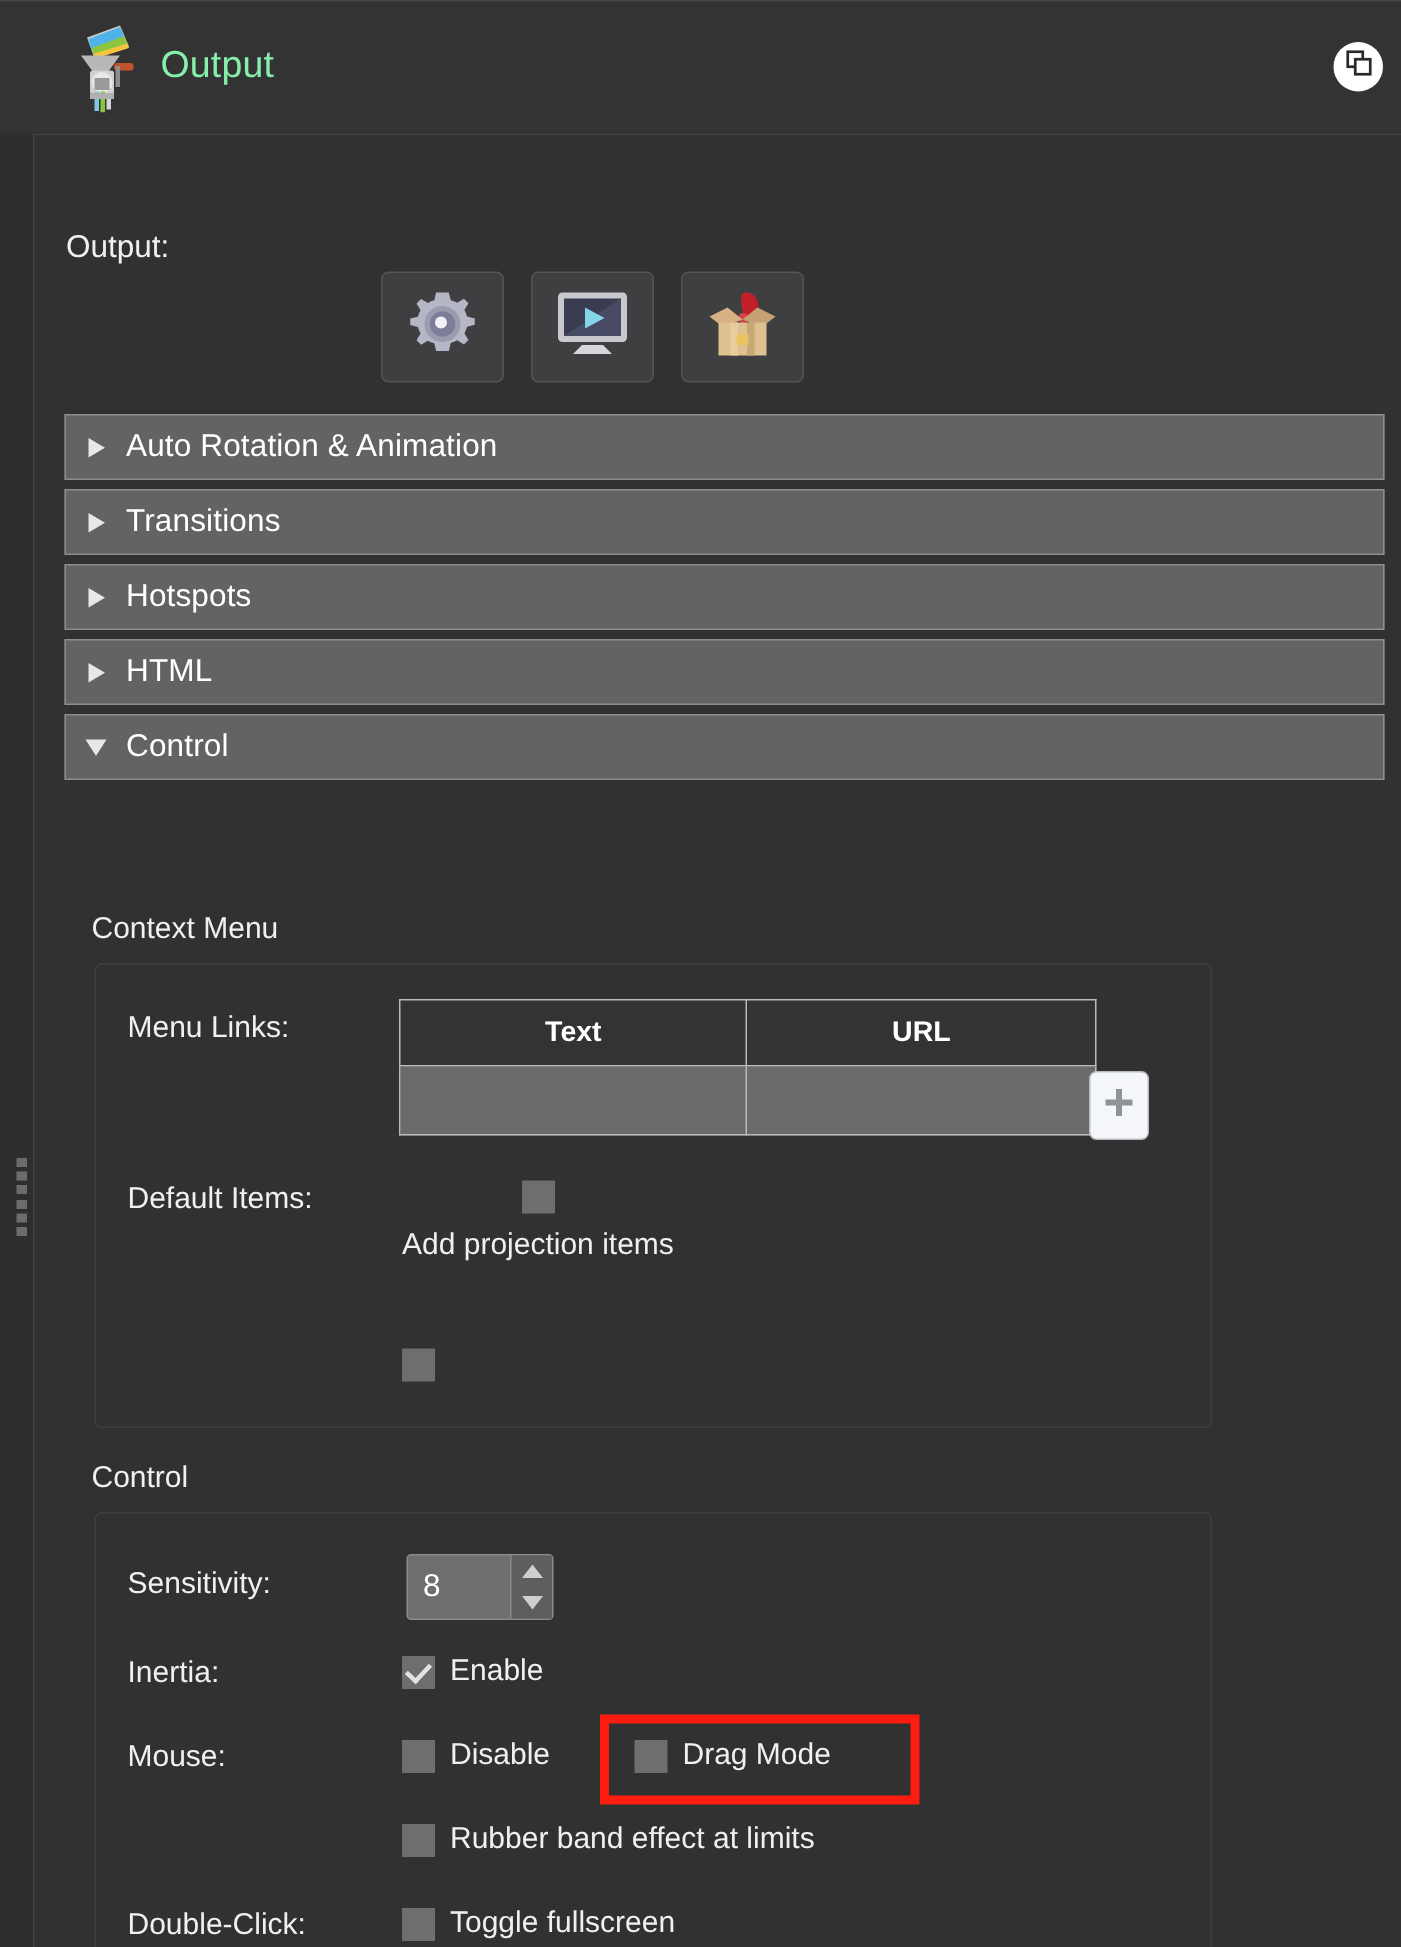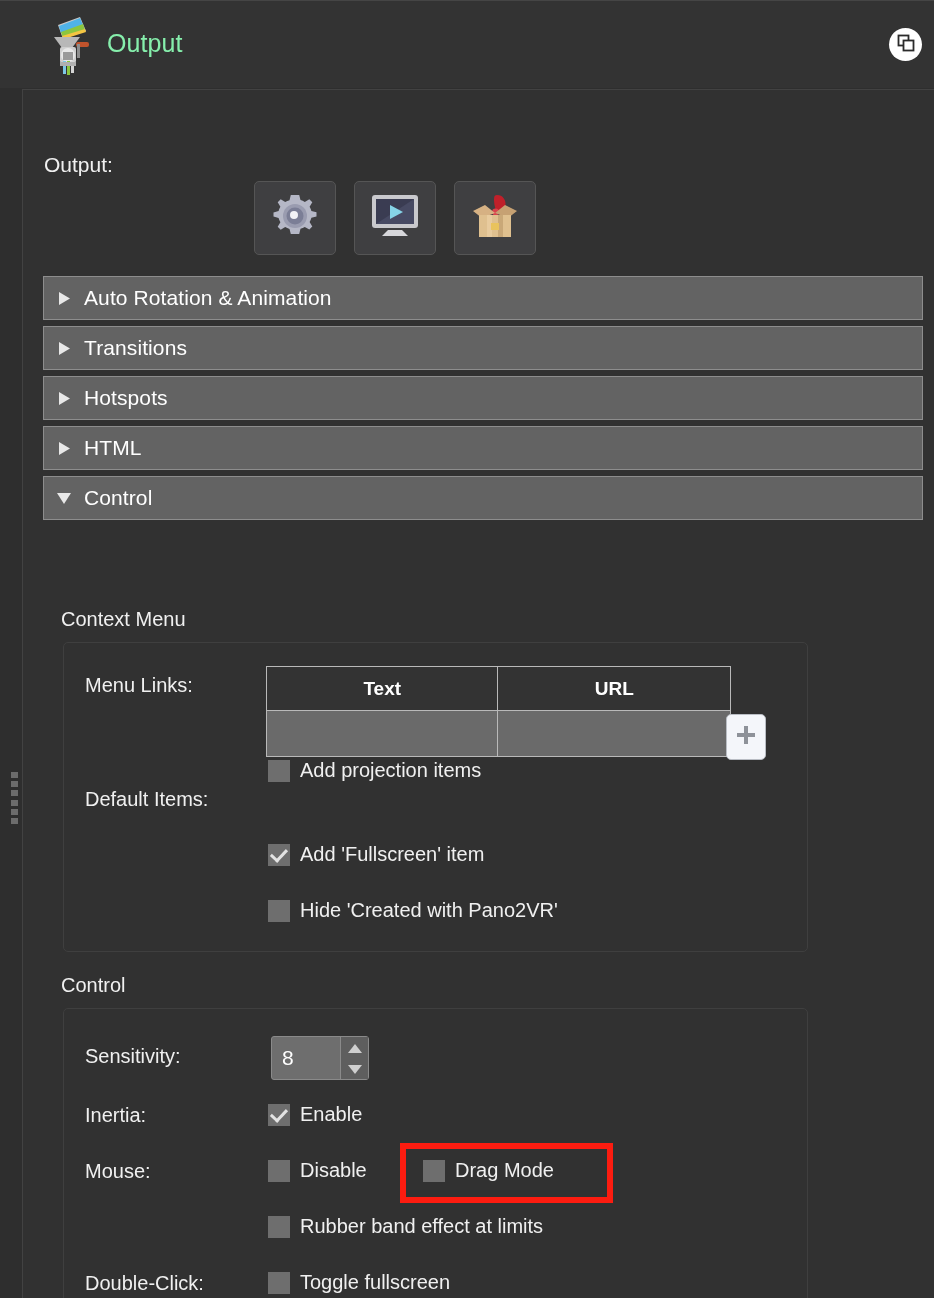--- a/index.html
+++ b/index.html
@@ -474,33 +474,28 @@
       <span>
         <svg width="22" height="22" viewBox="0 0 22 22">
           <rect x="9" y="2" width="4" height="18" fill="#8e9299"></rect>
           <rect x="2" y="9" width="18" height="4" fill="#8e9299"></rect>
         </svg>
       </span>
     </div>
 
     <div class="row-label" style="left:62px; top:698px;">Default Items:</div>
 
-    <div class="cb-row" style="left:245px; top:669px;">
+    <div class="cb-row" style="left:245px; top:697px;flex-direction:column;">
       <span class="cb"></span>
       <span>Add projection items</span>
     </div>
 
-    <div class="cb-row" style="left:245px; top:753px;">
-      <span class="cb checked"></span>
-      <span>Add 'Fullscreen' item</span>
-    </div>
 
     <div class="cb-row" style="left:245px; top:809px;">
       <span class="cb"></span>
-      <span>Hide 'Created with Pano2VR'</span>
     </div>
 
     <div class="section-label" id="ctrl-label">Control</div>
     <div class="groupbox" id="ctrl-group"></div>
 
     <div class="row-label" style="left:62px; top:955px;">Sensitivity:</div>
 
     <div class="spinner">
       <div class="val">8</div>
       <div class="arrows">

